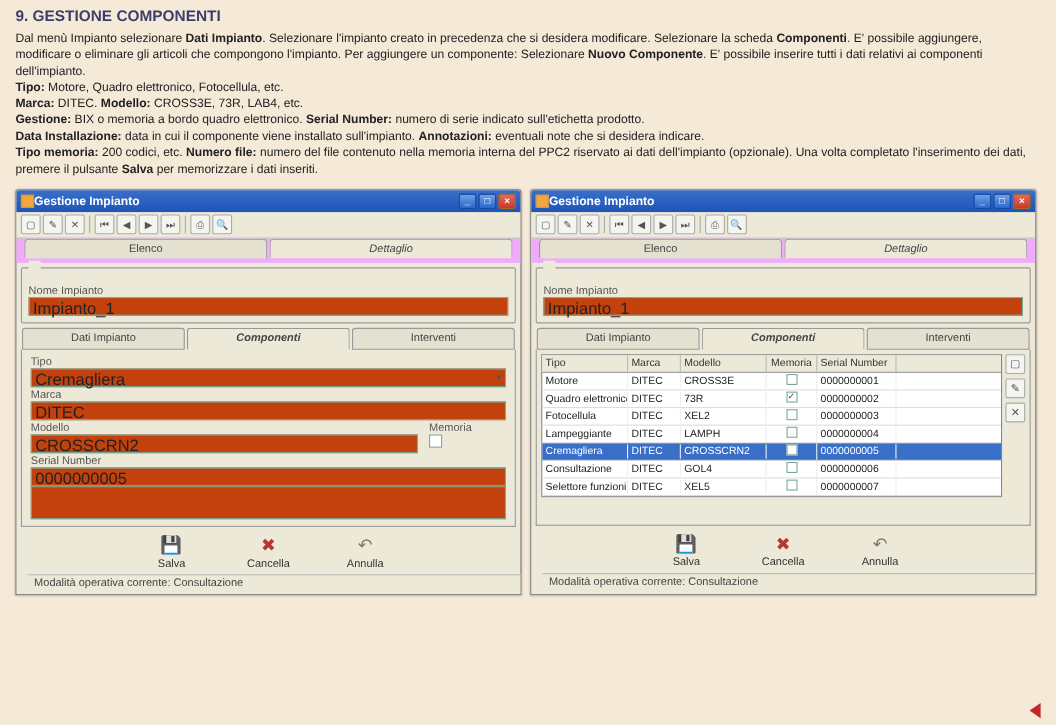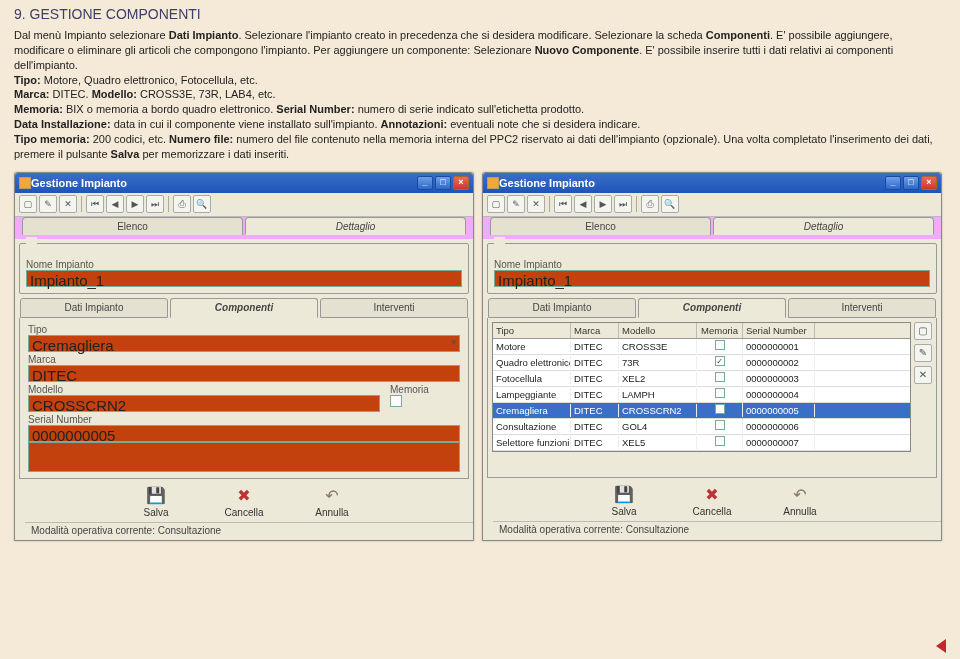--- a/index.html
+++ b/index.html
@@ -8,21 +8,21 @@
     height: 659px;
     background: #f5e9d8;
     font-family: Arial, Helvetica, sans-serif;
     font-size: 11px;
     color: #222;
     padding: 6px 14px 0 14px;
     position: relative;
   }
   .section-title {
     font-size: 14px;
-    font-weight: normal;
+    font-weight: bold;
     color: #3b3e6b;
     margin-bottom: 6px;
   }
   .body-text { line-height: 1.35; margin-bottom: 10px; }
   .body-text b { font-weight: bold; }
   .screens { display: flex; gap: 8px; }
   .window {
     width: 460px;
     background: #ece9d8;
     border: 1px solid #888;
@@ -116,21 +116,21 @@
 
 <div class="section-title">
   <span>9.</span>
   <span>GESTIONE COMPONENTI</span>
 </div>
 
 <div class="body-text">
   <span>Dal menù Impianto selezionare </span><b>Dati Impianto</b><span>. Selezionare l'impianto creato in precedenza che si desidera modificare. Selezionare la scheda </span><b>Componenti</b><span>. E' possibile aggiungere, modificare o eliminare gli articoli che compongono l'impianto. Per aggiungere un componente: Selezionare </span><b>Nuovo Componente</b><span>. E' possibile inserire tutti i dati relativi ai componenti dell'impianto.</span><br>
   <b>Tipo: </b><span>Motore, Quadro elettronico, Fotocellula, etc.</span><br>
   <b>Marca: </b><span>DITEC. </span><b>Modello: </b><span>CROSS3E, 73R, LAB4, etc.</span><br>
-  <b>Memoria: </b><span>BIX o memoria a bordo quadro elettronico. </span><b>Serial Number: </b><span>numero di serie indicato sull'etichetta prodotto.</span><br>
+  <b>Gestione: </b><span>BIX o memoria a bordo quadro elettronico. </span><b>Serial Number: </b><span>numero di serie indicato sull'etichetta prodotto.</span><br>
   <b>Data Installazione: </b><span>data in cui il componente viene installato sull'impianto. </span><b>Annotazioni: </b><span>eventuali note che si desidera indicare.</span><br>
   <b>Tipo memoria: </b><span>200 codici, etc. </span><b>Numero file: </b><span>numero del file contenuto nella memoria interna del PPC2 riservato ai dati dell'impianto (opzionale). Una volta completato l'inserimento dei dati, premere il pulsante </span><b>Salva</b><span> per memorizzare i dati inseriti.</span>
 </div>
 
 <div class="screens">
 
   <div class="window">
     <div class="titlebar">
       <div class="title-left">
         <span class="app-ico"></span>

